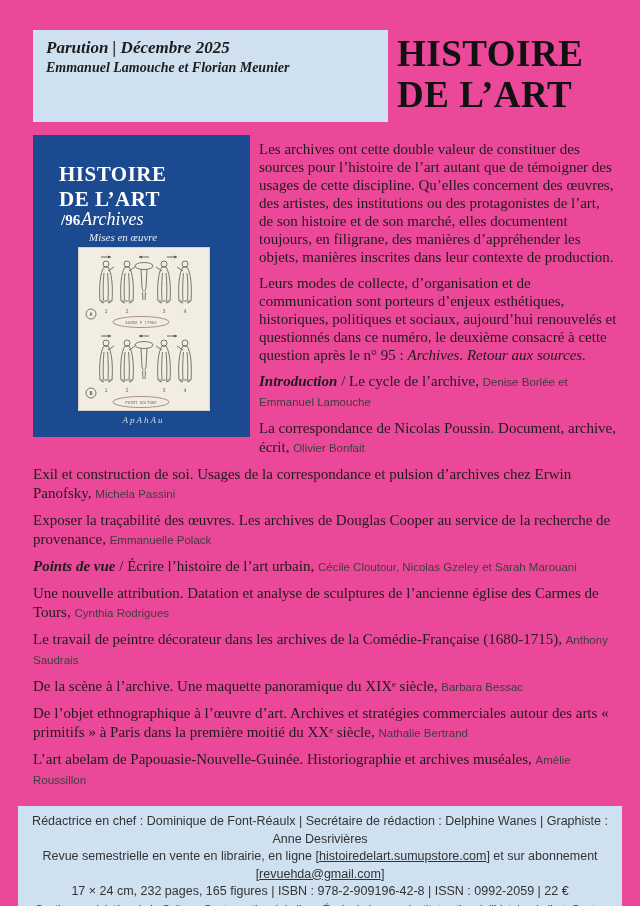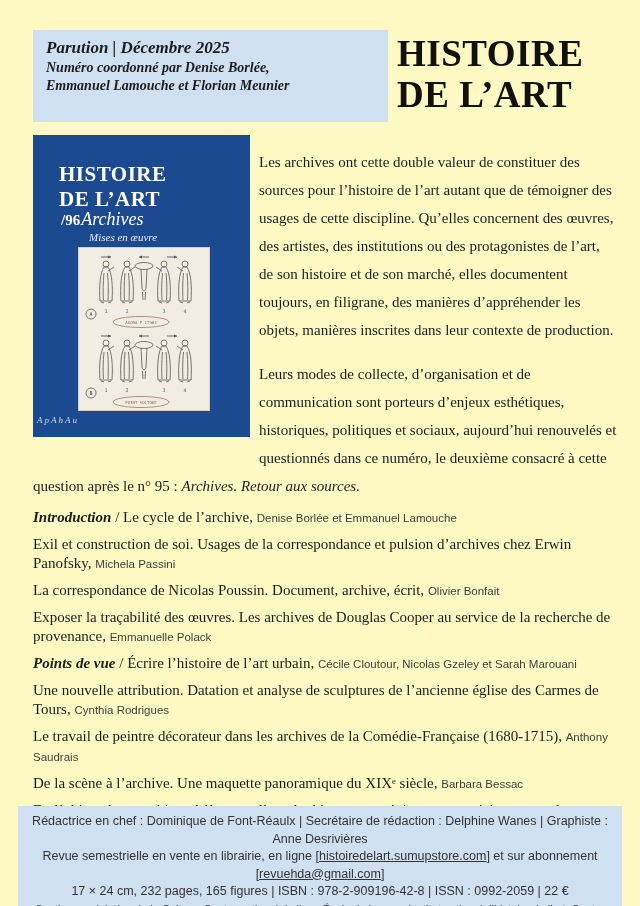--- a/index.html
+++ b/index.html
@@ -1,16 +1,16 @@
 <!DOCTYPE html>
 <html lang="fr"><head>
 <meta charset="utf-8">
 <style>
   html,body{margin:0;padding:0;}
-  .page{position:relative;width:640px;height:906px;background:#fef9c3;overflow:hidden;
+  .page{position:relative;width:640px;height:906px;background:#ec4899;overflow:hidden;
         font-family:"Liberation Serif",serif;color:#1c1c1c;}
 
   
   .header-box{position:absolute;left:33px;top:30px;width:329px;height:80px;
               background:#cfe0f1;padding:7px 13px 5px 13px;}
   .hb-l1{font-style:italic;font-weight:bold;font-size:17px;line-height:22px;}
   .hb-l2{font-style:italic;font-weight:bold;font-size:19px;line-height:24px;}
   .hb-l3{font-style:italic;font-weight:bold;font-size:14px;line-height:18px;}
   .masthead{position:absolute;left:397px;top:33px;font-weight:bold;
             font-size:37px;line-height:41px;letter-spacing:.5px;color:#111;}
@@ -20,24 +20,24 @@
   .cover{float:left;width:217px;height:302px;background:#1c4a91;position:relative;
          margin:3px 9px 8px 0;}
   .cover-title{position:absolute;left:26px;top:27px;color:#fff;font-weight:bold;
                font-size:21px;line-height:25px;letter-spacing:.5px;}
   .cover-issue{position:absolute;left:28px;top:74px;color:#fff;font-size:14px;}
   .cover-issue .num{font-weight:bold;font-size:15px;}
   .cover-issue .ttl{font-style:italic;font-size:18px;margin-left:1px;}
   .cover-sub{position:absolute;left:56px;top:96px;color:#e8edf5;font-style:italic;font-size:11px;}
   .plate{position:absolute;left:45px;top:112px;width:132px;height:164px;
          background:#f1ede3;border:1px solid #d8d2c4;box-sizing:border-box;}
-  .cover-logo{position:absolute;left:4px;right:0;bottom:12px;
+  .cover-logo{position:absolute;left:4px;right:0;bottom:12px;text-align:center;
               color:rgba(255,255,255,.78);font-style:italic;font-size:9px;letter-spacing:2px;}
 
-  .intro{font-size:15px;line-height:28px;margin:16px 0 8px 0;}
+  .intro{font-size:15px;line-height:18px;margin:8px 0 8px 0;}
   .intro .it{font-style:italic;}
   .entry{font-size:15px;line-height:19px;margin:7px 0 0 0;}
   .entry .hd{font-style:italic;font-weight:bold;}
   .authors{font-family:"Liberation Sans",sans-serif;font-size:11.5px;color:#3d3d3d;}
   .seg-link{color:#2156a5;text-decoration:underline;cursor:pointer;}
 
   
   .footer{position:absolute;left:18px;right:18px;top:806px;background:#cfe0f1;
           text-align:center;padding:7px 6px 7px 6px;color:#333;
           font-family:"Liberation Sans",sans-serif;}
@@ -47,21 +47,20 @@
 
   svg text{font-family:"DejaVu Sans Mono",monospace;}
 </style>
 </head>
 <body>
 
 <div class="page">
 
   <div class="header-box">
     <div class="hb-l1">Parution | Décembre 2025</div>
-    <div class="hb-l3">Numéro coordonné par Denise Borlée,</div>
     <div class="hb-l3">Emmanuel Lamouche et Florian Meunier</div>
   </div>
   <div class="masthead">
     <div>HISTOIRE</div>
     <div>DE L’ART</div>
   </div>
 
   <div class="content">
 
     <div class="cover">
@@ -133,22 +132,22 @@
 
       <div class="cover-logo">ApAhAu</div>
     </div>
 
     <div id="intro-container">
         <p class="intro">Les archives ont cette double valeur de constituer des sources pour l’histoire de l’art autant que de témoigner des usages de cette discipline. Qu’elles concernent des œuvres, des artistes, des institutions ou des protagonistes de l’art, de son histoire et de son marché, elles documentent toujours, en filigrane, des manières d’appréhender les objets, manières inscrites dans leur contexte de production.</p>
         <p class="intro">Leurs modes de collecte, d’organisation et de communication sont porteurs d’enjeux esthétiques, historiques, politiques et sociaux, aujourd’hui renouvelés et questionnés dans ce numéro, le deuxième consacré à cette question après le n° 95 : <span class="it">Archives. Retour aux sources.</span></p>
       </div>
     <div id="toc-container">
         <div class="entry"><span class="hd">Introduction</span> / <span>Le cycle de l’archive, </span><span class="authors">Denise Borlée et Emmanuel Lamouche</span></div>
+        <div class="entry"><span>La correspondance de Nicolas Poussin. Document, archive, écrit, </span><span class="authors">Olivier Bonfait</span></div>
         <div class="entry"><span>Exil et construction de soi. Usages de la correspondance et pulsion d’archives chez Erwin Panofsky, </span><span class="authors">Michela Passini</span></div>
-        <div class="entry"><span>La correspondance de Nicolas Poussin. Document, archive, écrit, </span><span class="authors">Olivier Bonfait</span></div>
         <div class="entry"><span>Exposer la traçabilité des œuvres. Les archives de Douglas Cooper au service de la recherche de provenance, </span><span class="authors">Emmanuelle Polack</span></div>
         <div class="entry"><span class="hd">Points de vue</span> / <span>Écrire l’histoire de l’art urbain, </span><span class="authors">Cécile Cloutour, Nicolas Gzeley et Sarah Marouani</span></div>
         <div class="entry"><span>Une nouvelle attribution. Datation et analyse de sculptures de l’ancienne église des Carmes de Tours, </span><span class="authors">Cynthia Rodrigues</span></div>
         <div class="entry"><span>Le travail de peintre décorateur dans les archives de la Comédie-Française (1680-1715), </span><span class="authors">Anthony Saudrais</span></div>
         <div class="entry"><span>De la scène à l’archive. Une maquette panoramique du XIXᵉ siècle, </span><span class="authors">Barbara Bessac</span></div>
         <div class="entry"><span>De l’objet ethnographique à l’œuvre d’art. Archives et stratégies commerciales autour des arts « primitifs » à Paris dans la première moitié du XXᵉ siècle, </span><span class="authors">Nathalie Bertrand</span></div>
         <div class="entry"><span>L’art abelam de Papouasie-Nouvelle-Guinée. Historiographie et archives muséales, </span><span class="authors">Amélie Roussillon</span></div>
       </div>
 
   </div>

